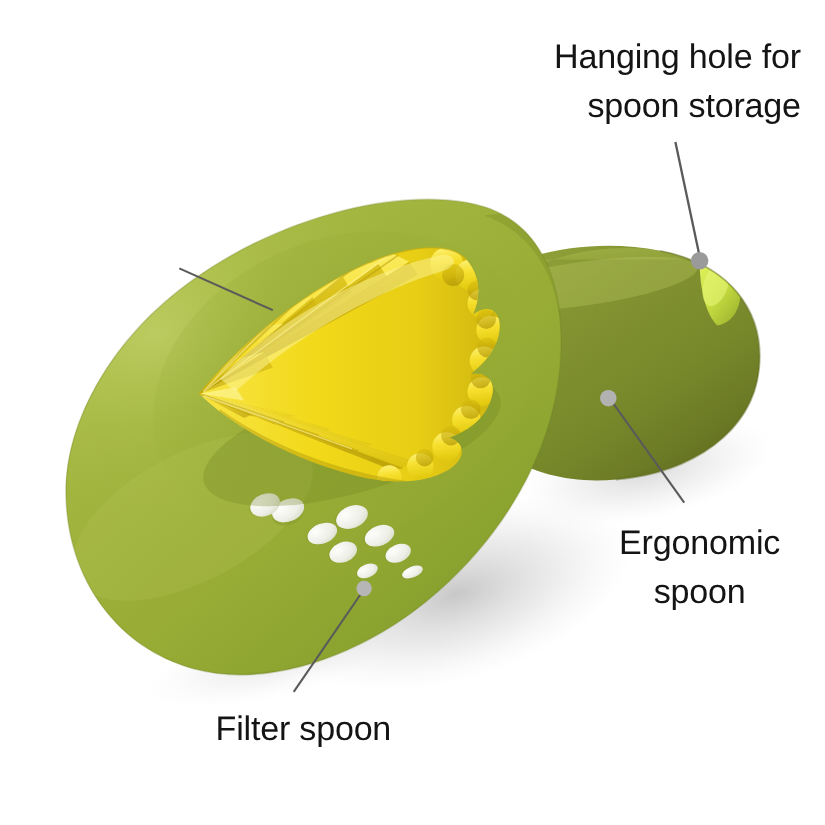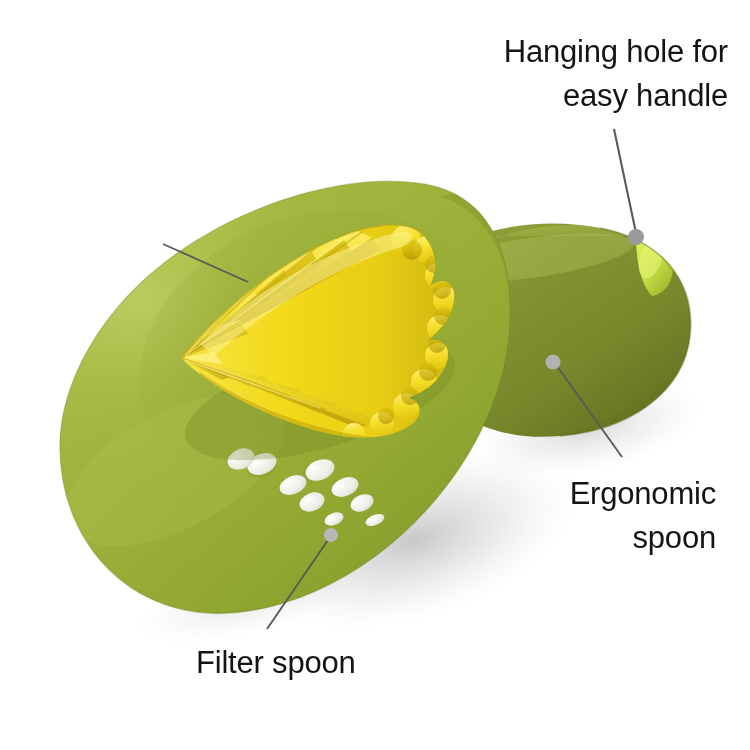--- a/index.html
+++ b/index.html
@@ -45,21 +45,21 @@
   #lbl-hanging .l2 { display: block; }
   #lbl-extractor {
     left: 70px;
     top: 192px;
   }
   #lbl-ergonomic {
     left: 556px;
     top: 472px;
     width: 160px;
     white-space: normal;
-    text-align: right;
+    text-align: center;
   }
   #lbl-ergonomic .l2 { display: block; }
   #lbl-filter {
     left: 196px;
     top: 641px;
   }
 </style>
 </head>
 <body>
 
@@ -414,21 +414,21 @@
       <line x1="622" y1="457" x2="557" y2="366" stroke="#5a5a5a" stroke-width="1.9"></line>
       <circle cx="553" cy="362" r="7.5" fill="#b2b2b2"></circle>
 
       <line x1="267" y1="629" x2="328" y2="540" stroke="#5a5a5a" stroke-width="1.9"></line>
       <circle cx="331" cy="535" r="7" fill="#b6b6b6"></circle>
     </g>
   </svg>
 
   <div class="callout-text" id="lbl-hanging">
     <span class="l1">Hanging hole for</span>
-    <span class="l2">easy handle</span>
+    <span class="l2">spoon storage</span>
   </div>
 
 
   <div class="callout-text" id="lbl-ergonomic">
     <span class="l1">Ergonomic</span>
     <span class="l2">spoon</span>
   </div>
 
   <div class="callout-text" id="lbl-filter">
     <span class="l1">Filter spoon</span>

